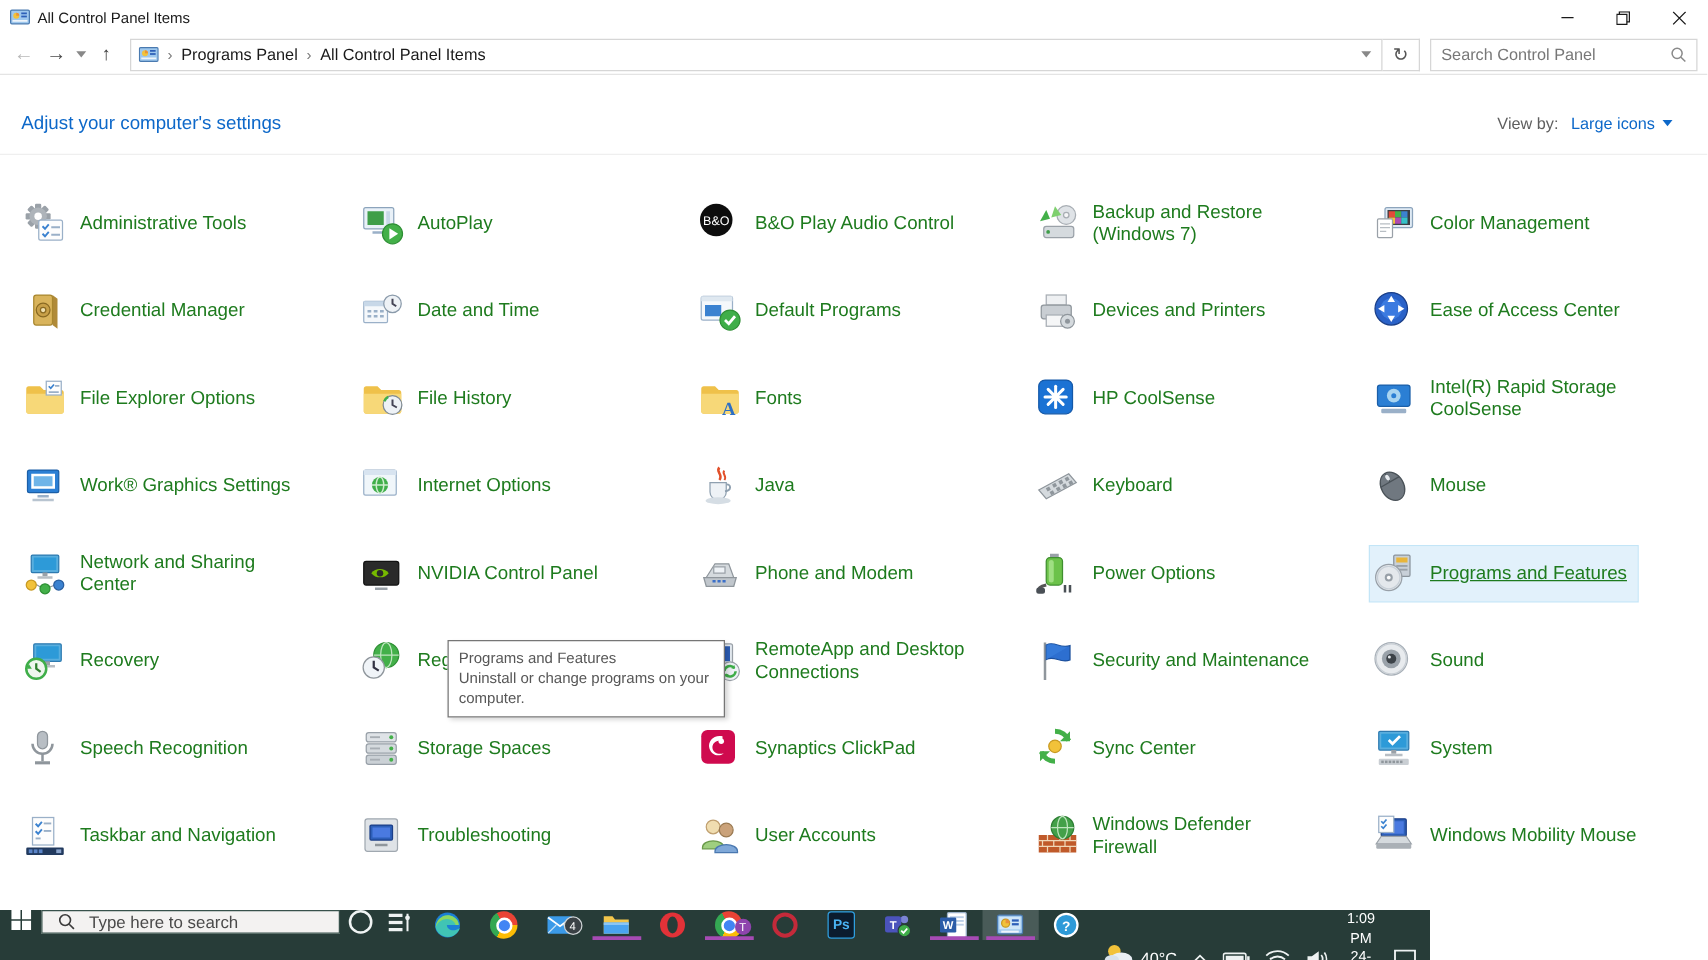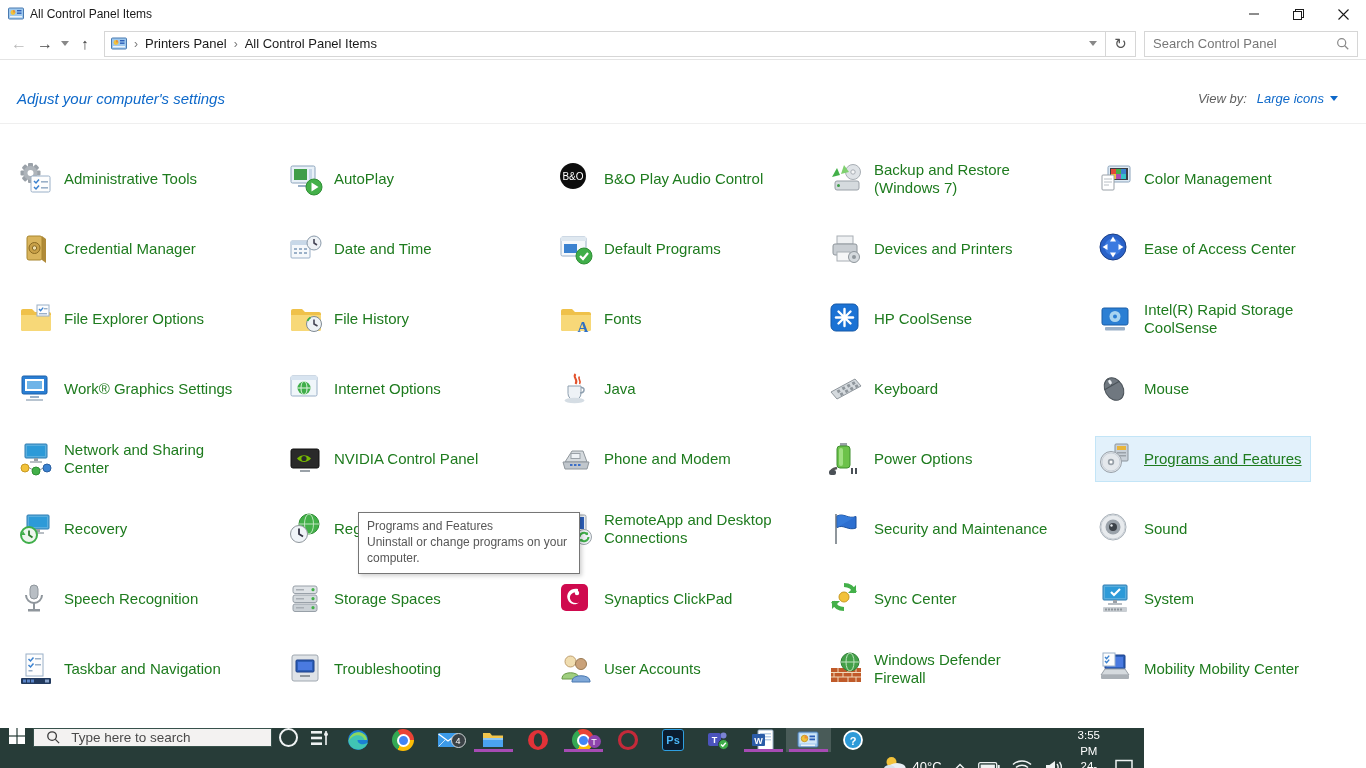--- a/index.html
+++ b/index.html
@@ -33,21 +33,21 @@
   .addr-spacer{flex:1;}
   .addr-drop{width:24px;height:24px;display:flex;align-items:center;justify-content:center;}
   .refresh-btn{width:30px;height:26px;border:1px solid #d6d6d6;border-left:none;display:flex;align-items:center;justify-content:center;color:#555;font-size:15px;box-sizing:border-box;}
   .searchbox{width:214px;height:26px;border:1px solid #d6d6d6;margin-left:8px;display:flex;align-items:center;box-sizing:border-box;background:#fff;}
   .searchbox input{border:none;outline:none;flex:1;font-family:"Liberation Sans",sans-serif;font-size:13px;color:#4c1d95;padding:0 0 0 8px;background:transparent;}
   .searchbox input::placeholder{color:#777;}
   .search-glyph{margin-right:7px;display:flex;}
 
   
   .content{position:relative;height:668px;background:#fff;}
-  .page-header{display:flex;padding:30px 28px 0 17px;font-style:italic;}
+  .page-header{display:flex;padding:30px 28px 0 17px;}
   .page-title{font-size:15px;color:#0d68c9;font-weight:400;}
   .viewby{margin-left:auto;display:flex;align-items:center;font-size:13px;}
   .viewby-label{color:#5f5f5f;margin-right:10px;}
   .viewby-value{color:#0d68c9;display:flex;align-items:center;}
   .viewby-caret{width:0;height:0;border-left:4px solid transparent;border-right:4px solid transparent;border-top:5px solid #0d68c9;margin-left:6px;}
   .header-sep{border-bottom:1px solid #efefef;margin-top:16px;}
 
   .grid{position:absolute;left:16px;top:94px;display:grid;grid-template-columns:repeat(5,250px);grid-auto-rows:50px;gap:20px;}
   .cp-item{display:flex;align-items:center;align-self:center;height:44px;padding:0 8px 0 2px;margin-right:12px;width:fit-content;max-width:240px;}
   .cp-item .ico{width:36px;height:36px;flex:0 0 36px;display:flex;align-items:center;justify-content:center;margin-right:10px;}
@@ -136,21 +136,21 @@
             <circle cx="5" cy="6.5" r="2.4" fill="#f2c23a"></circle>
             <path d="M5 6.5V4.1A2.4 2.4 0 0 1 7.4 6.5z" fill="#e8913a"></path>
             <g fill="#2d5fb8">
               <rect x="9" y="4" width="4.5" height="1.4"></rect>
               <rect x="9" y="6.5" width="4.5" height="1.4"></rect>
             </g>
             <rect x="2" y="10" width="12" height="1.4" fill="#eef4fa"></rect>
           </svg>
         </span>
       <span class="crumb-sep">›</span>
-      <span class="crumb">Printers Panel</span>
+      <span class="crumb">Programs Panel</span>
       <span class="crumb-sep">›</span>
       <span class="crumb">All Control Panel Items</span>
       <span class="addr-spacer"></span>
       <span class="addr-drop">
           <span class="chev-down"></span>
         </span>
     </div>
     <div class="refresh-btn">↻</div>
     <div class="searchbox">
       <input type="text" placeholder="Search Control Panel" style="">
@@ -720,21 +720,21 @@
           <span class="ico">
             <svg viewBox="0 0 36 36" width="36" height="36">
               <rect x="7" y="4" width="20" height="14" rx="1" fill="#2d5fb8" stroke="#1b3f88"></rect>
               <rect x="9" y="6" width="16" height="10" fill="#4a7ae0"></rect>
               <path d="M3 24l4-6h20l4 6z" fill="#d5dade" stroke="#9aa1a8"></path>
               <rect x="3" y="24" width="28" height="4" rx="1" fill="#aab0b6"></rect>
               <rect x="5" y="2" width="12" height="13" fill="#fdfdfd" stroke="#9ab0c8"></rect>
               <path d="M7 6l1.6 1.6 2.6-3M7 10l1.6 1.6 2.6-3" stroke="#3b82d0" stroke-width="1.4" fill="none"></path>
             </svg>
           </span>
-          <span class="lbl">Mobility Mobility Center</span>
+          <span class="lbl">Windows Mobility Mouse</span>
         </div>
         <div class="cp-item">
           <span class="ico">
             <svg viewBox="0 0 36 36" width="36" height="36">
               <path d="M3 10c0-1.2.8-2 2-2h9l3 3h14c1.2 0 2 .8 2 2v15c0 1.2-.8 2-2 2H5c-1.2 0-2-.8-2-2z" fill="#efc14a"></path>
               <path d="M3 14h30v14c0 1.2-.8 2-2 2H5c-1.2 0-2-.8-2-2z" fill="#f7d878"></path>
               <g fill="#4a8ae0" stroke="#2a5fa8">
                 <rect x="17" y="17" width="6" height="6"></rect>
                 <rect x="24" y="17" width="6" height="6"></rect>
                 <rect x="17" y="24" width="6" height="6"></rect>
@@ -930,21 +930,21 @@
           </svg>
         </div>
       <div class="tray-item">
           <svg viewBox="0 0 20 16" width="20" height="16">
             <path d="M2 6v4h3.5L11 14V2L5.5 6z" fill="#eef2f2"></path>
             <path d="M13 5a5 5 0 0 1 0 6" fill="none" stroke="#eef2f2" stroke-width="1.4"></path>
             <path d="M15.5 3a8.5 8.5 0 0 1 0 10" fill="none" stroke="#eef2f2" stroke-width="1.4"></path>
           </svg>
         </div>
       <div class="tb-clock">
-        <div>3:55 PM</div>
+        <div>1:09 PM</div>
         <div>24-Jul-21</div>
       </div>
       <div class="tray-item">
           <svg viewBox="0 0 20 18" width="20" height="18">
             <path d="M2 2.5h16v11h-6l-4 3.2v-3.2H2z" fill="none" stroke="#eef2f2" stroke-width="1.5"></path>
           </svg>
         </div>
     </div>
   </div>
 

